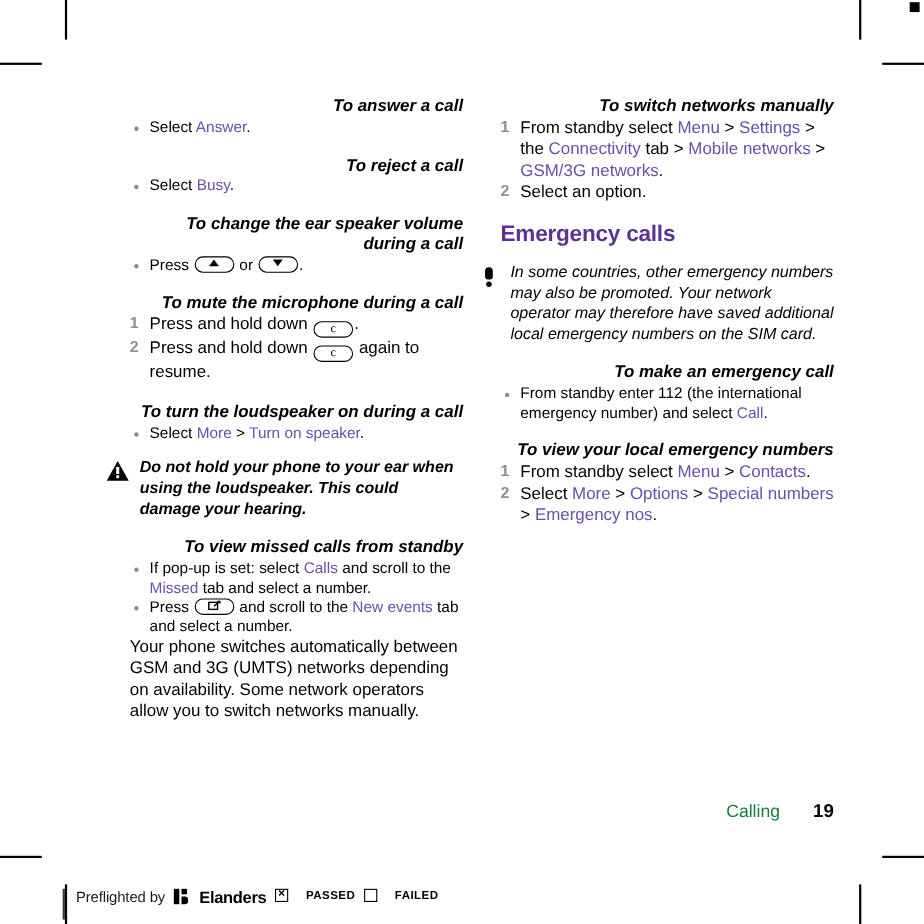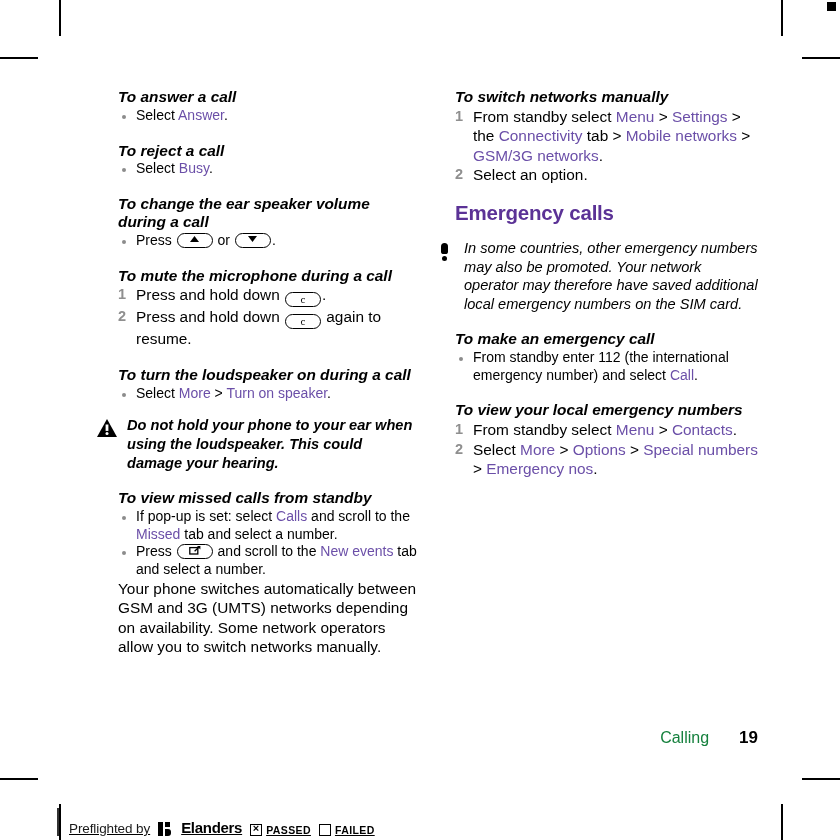--- a/index.html
+++ b/index.html
@@ -53,20 +53,21 @@
     font-weight: bold;
     line-height: 1.18;
     margin: 0 0 1px 0;
   }
   .h4 {
     font-size: 15.4px;
     font-weight: bold;
     font-style: italic;
     line-height: 1.16;
     margin: 17px 0 1px 0;
+    text-align: right;
   }
   p.body {
     font-size: 15.4px;
     line-height: 1.265;
     margin: 0;
   }
   a.lk, .lk {
     color: #6B4FA8;
     text-decoration: none;
   }
@@ -180,26 +181,25 @@
   }
   .footer .chapter { color: #15803d; margin-right: 30px; }
   .footer .pageno { font-weight: bold; color: #000; font-size: 17px; }
 
   
   .preflight {
     position: absolute;
     left: 57px;
     top: 808px;
     display: flex;
-    align-items: flex-end;
+    align-items: flex-start;
     gap: 8px;
     border-left: 2px solid #333;
     padding-left: 10px;
     height: 28px;
-    text-decoration: underline;
   }
   .preflight .pf-text {
     font-size: 13.5px;
     color: #1a1a1a;
     letter-spacing: -0.1px;
   }
   .pf-logo-mark {
     display: inline-block;
     width: 13px; height: 14px;
     position: relative;
@@ -215,21 +215,21 @@
   .pf-logo-mark i.d1   { left: 7px; top: 0; width: 5px; height: 5px; }
   .pf-logo-mark i.d2   { left: 7px; top: 7px; width: 6px; height: 7px; border-radius: 0 3px 3px 0; }
   .pf-brand {
     font-size: 15px;
     font-weight: bold;
     letter-spacing: -0.3px;
   }
   .pf-state {
     display: inline-flex;
     align-items: center;
-    gap: 4px;
+    gap: 16px;
     font-size: 10.5px;
     font-weight: bold;
     letter-spacing: 0.4px;
   }
   .pf-box {
     width: 10px; height: 10px;
     border: 1.4px solid #000;
     display: inline-block;
     position: relative;
   }

